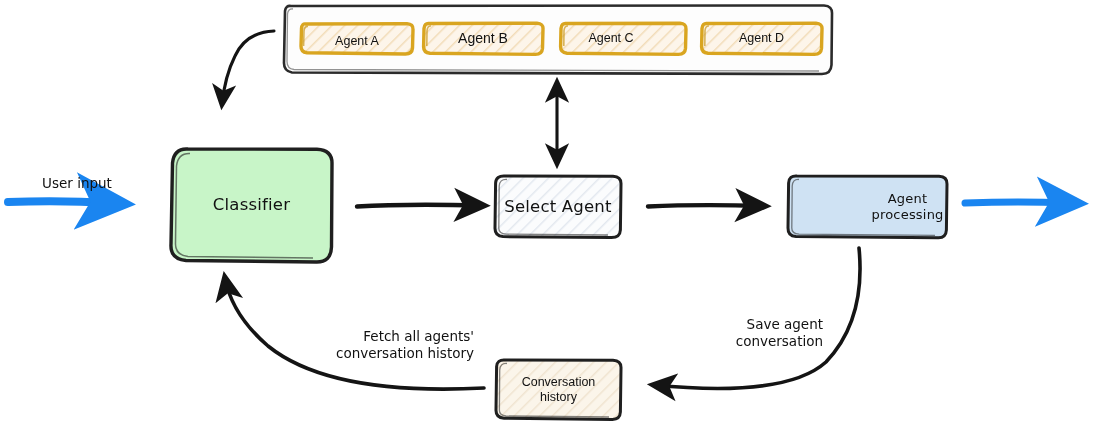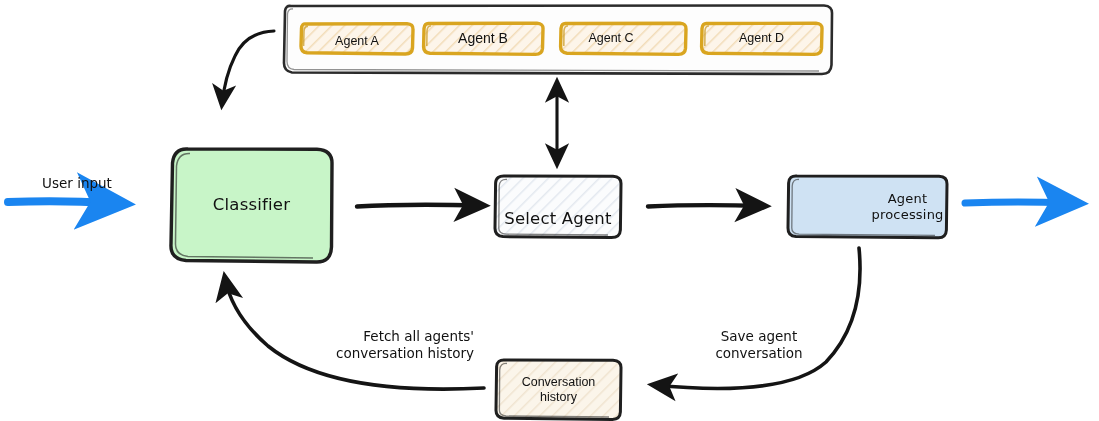--- a/index.html
+++ b/index.html
@@ -140,31 +140,31 @@
     <path d="M965,203 Q1020,201 1068,203" fill="none" stroke="#1a85f0" stroke-width="7" stroke-linecap="round" marker-end="url(#ah-blue)"></path>
   </svg>
 
   <div class="node-label plain" style="left:301px; top:23px; width:112px; height:36px; font-size:12.5px;">Agent A</div>
   <div class="node-label plain" style="left:423px; top:23px; width:120px; height:31px; font-size:14px;">Agent B</div>
   <div class="node-label plain" style="left:560px; top:23px; width:102px; height:31px; font-size:12.5px;">Agent C</div>
   <div class="node-label plain" style="left:701px; top:23px; width:121px; height:31px; font-size:12.5px;">Agent D</div>
 
   <div class="node-label hand" style="left:171px; top:148px; width:161px; height:114px; font-size:16.5px;">Classifier</div>
 
-  <div class="node-label hand" style="left:495px; top:176px; width:126px; height:61px; font-size:16.5px;margin-top:12px;">Select Agent</div>
+  <div class="node-label hand" style="left:495px; top:176px; width:126px; height:61px; font-size:16.5px;">Select Agent</div>
 
   <div class="node-label hand" style="left:788px; top:175px; width:159px; height:63px; font-size:13px; white-space:pre-line;padding-left:40px;">Agent
 processing</div>
 
   <div class="node-label plain" style="left:496px; top:360px; width:125px; height:59px; font-size:12.5px; white-space:pre-line;">Conversation
 history</div>
 
 
   <div class="edge-label" style="left:22px; top:175px; width:110px;">User input</div>
 
 
   <div class="edge-label" style="left:296px; top:328px; width:178px;text-align:right;">Fetch all agents'
 conversation history</div>
 
-  <div class="edge-label" style="left:695px; top:328px; width:128px;">Save agent
+  <div class="edge-label" style="left:695px; top:316px; width:128px;text-align:right;">Save agent
 conversation</div>
 
 </div>
 
 </body></html>

